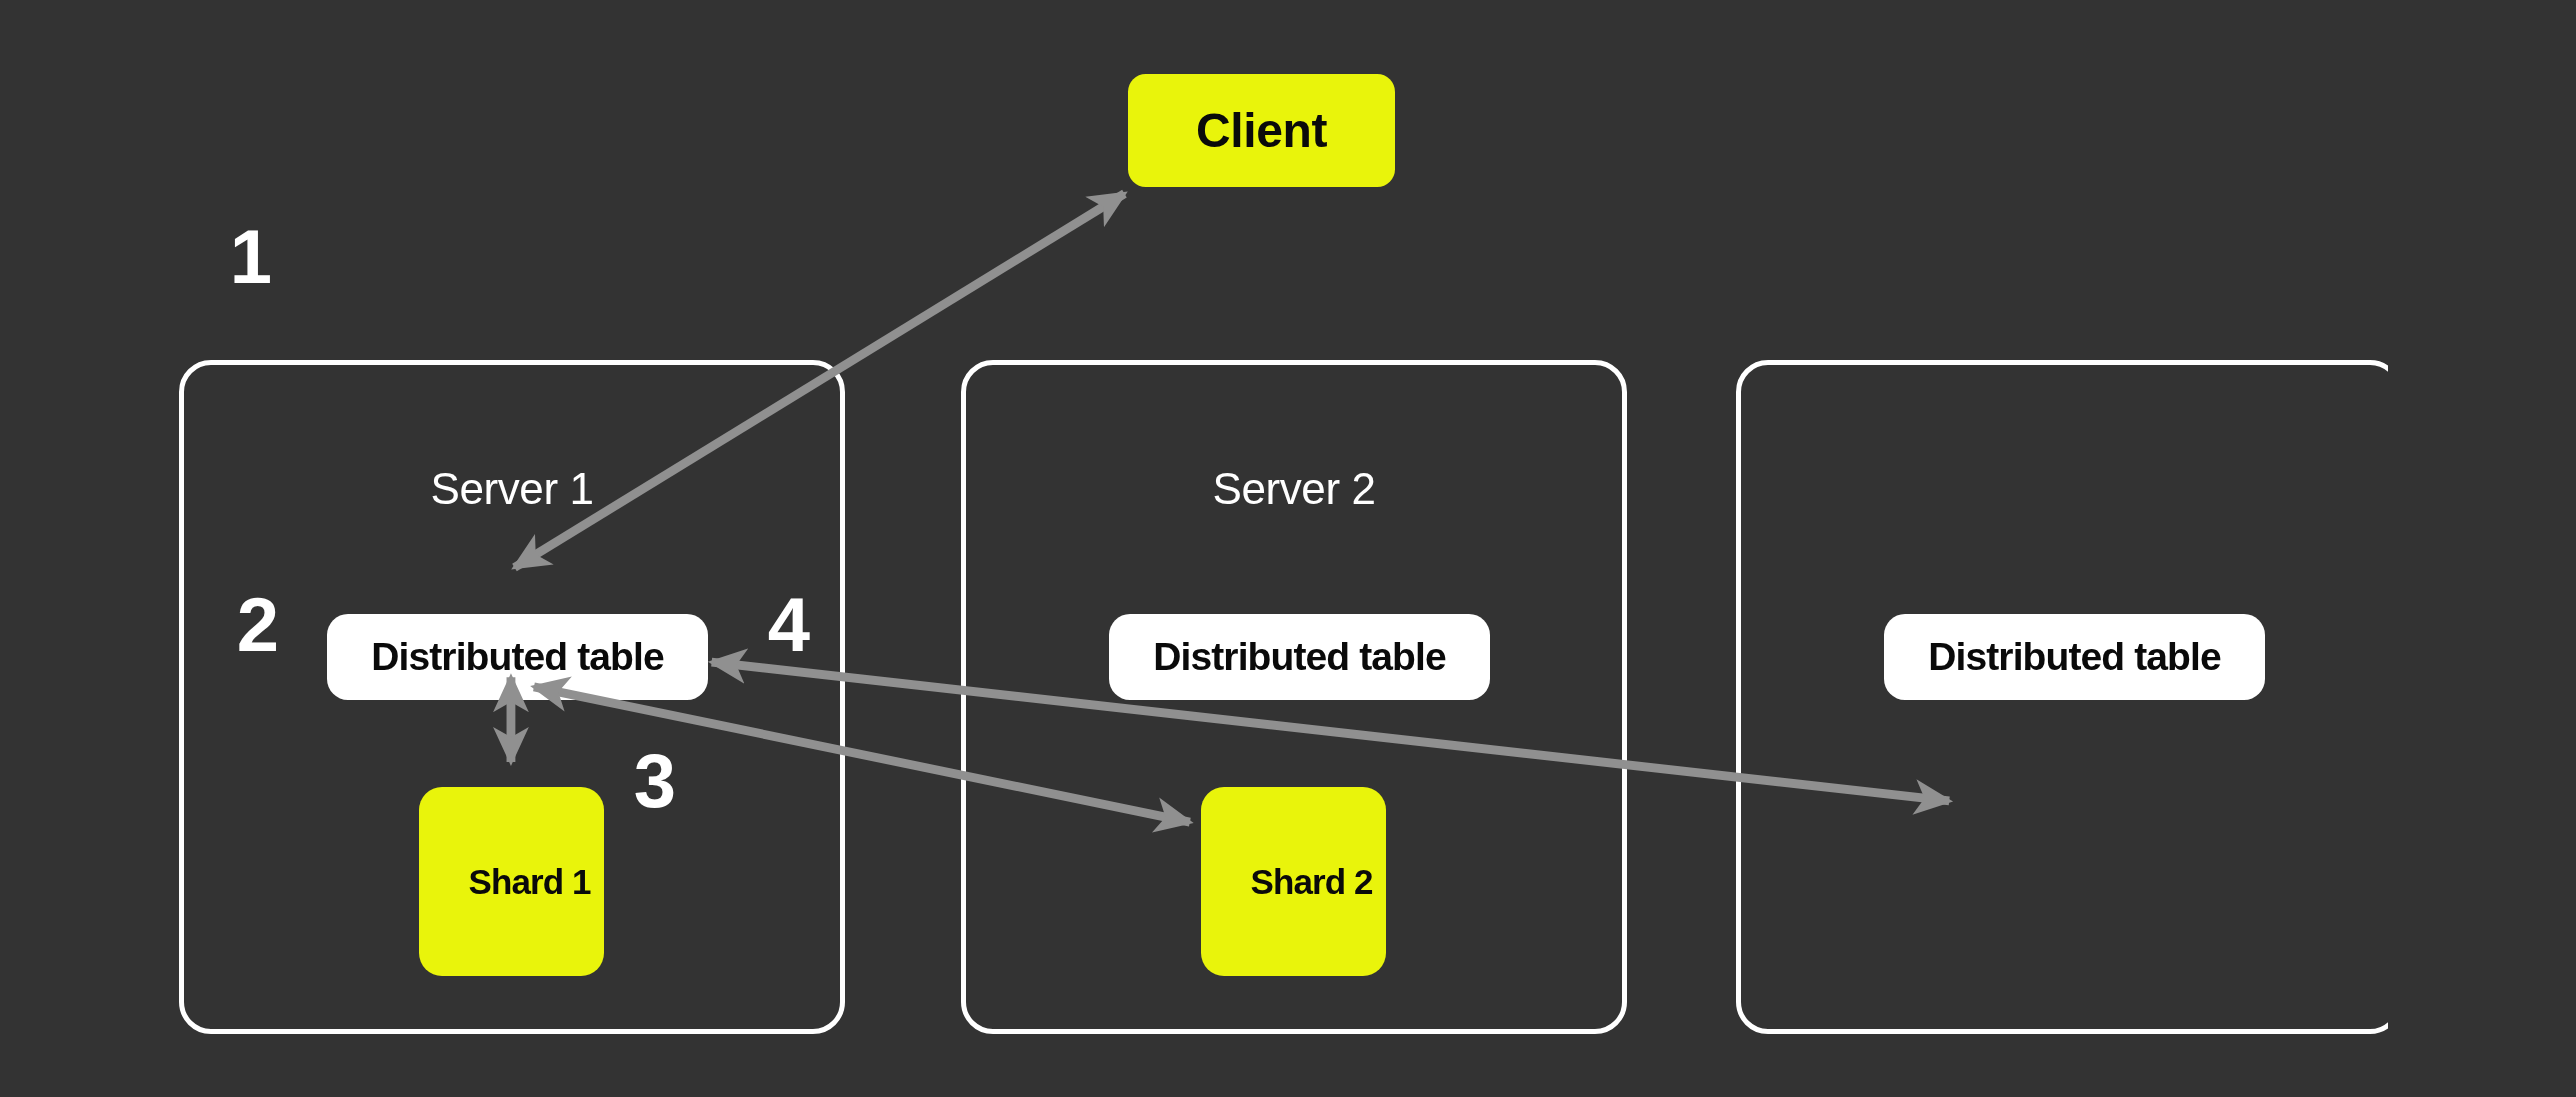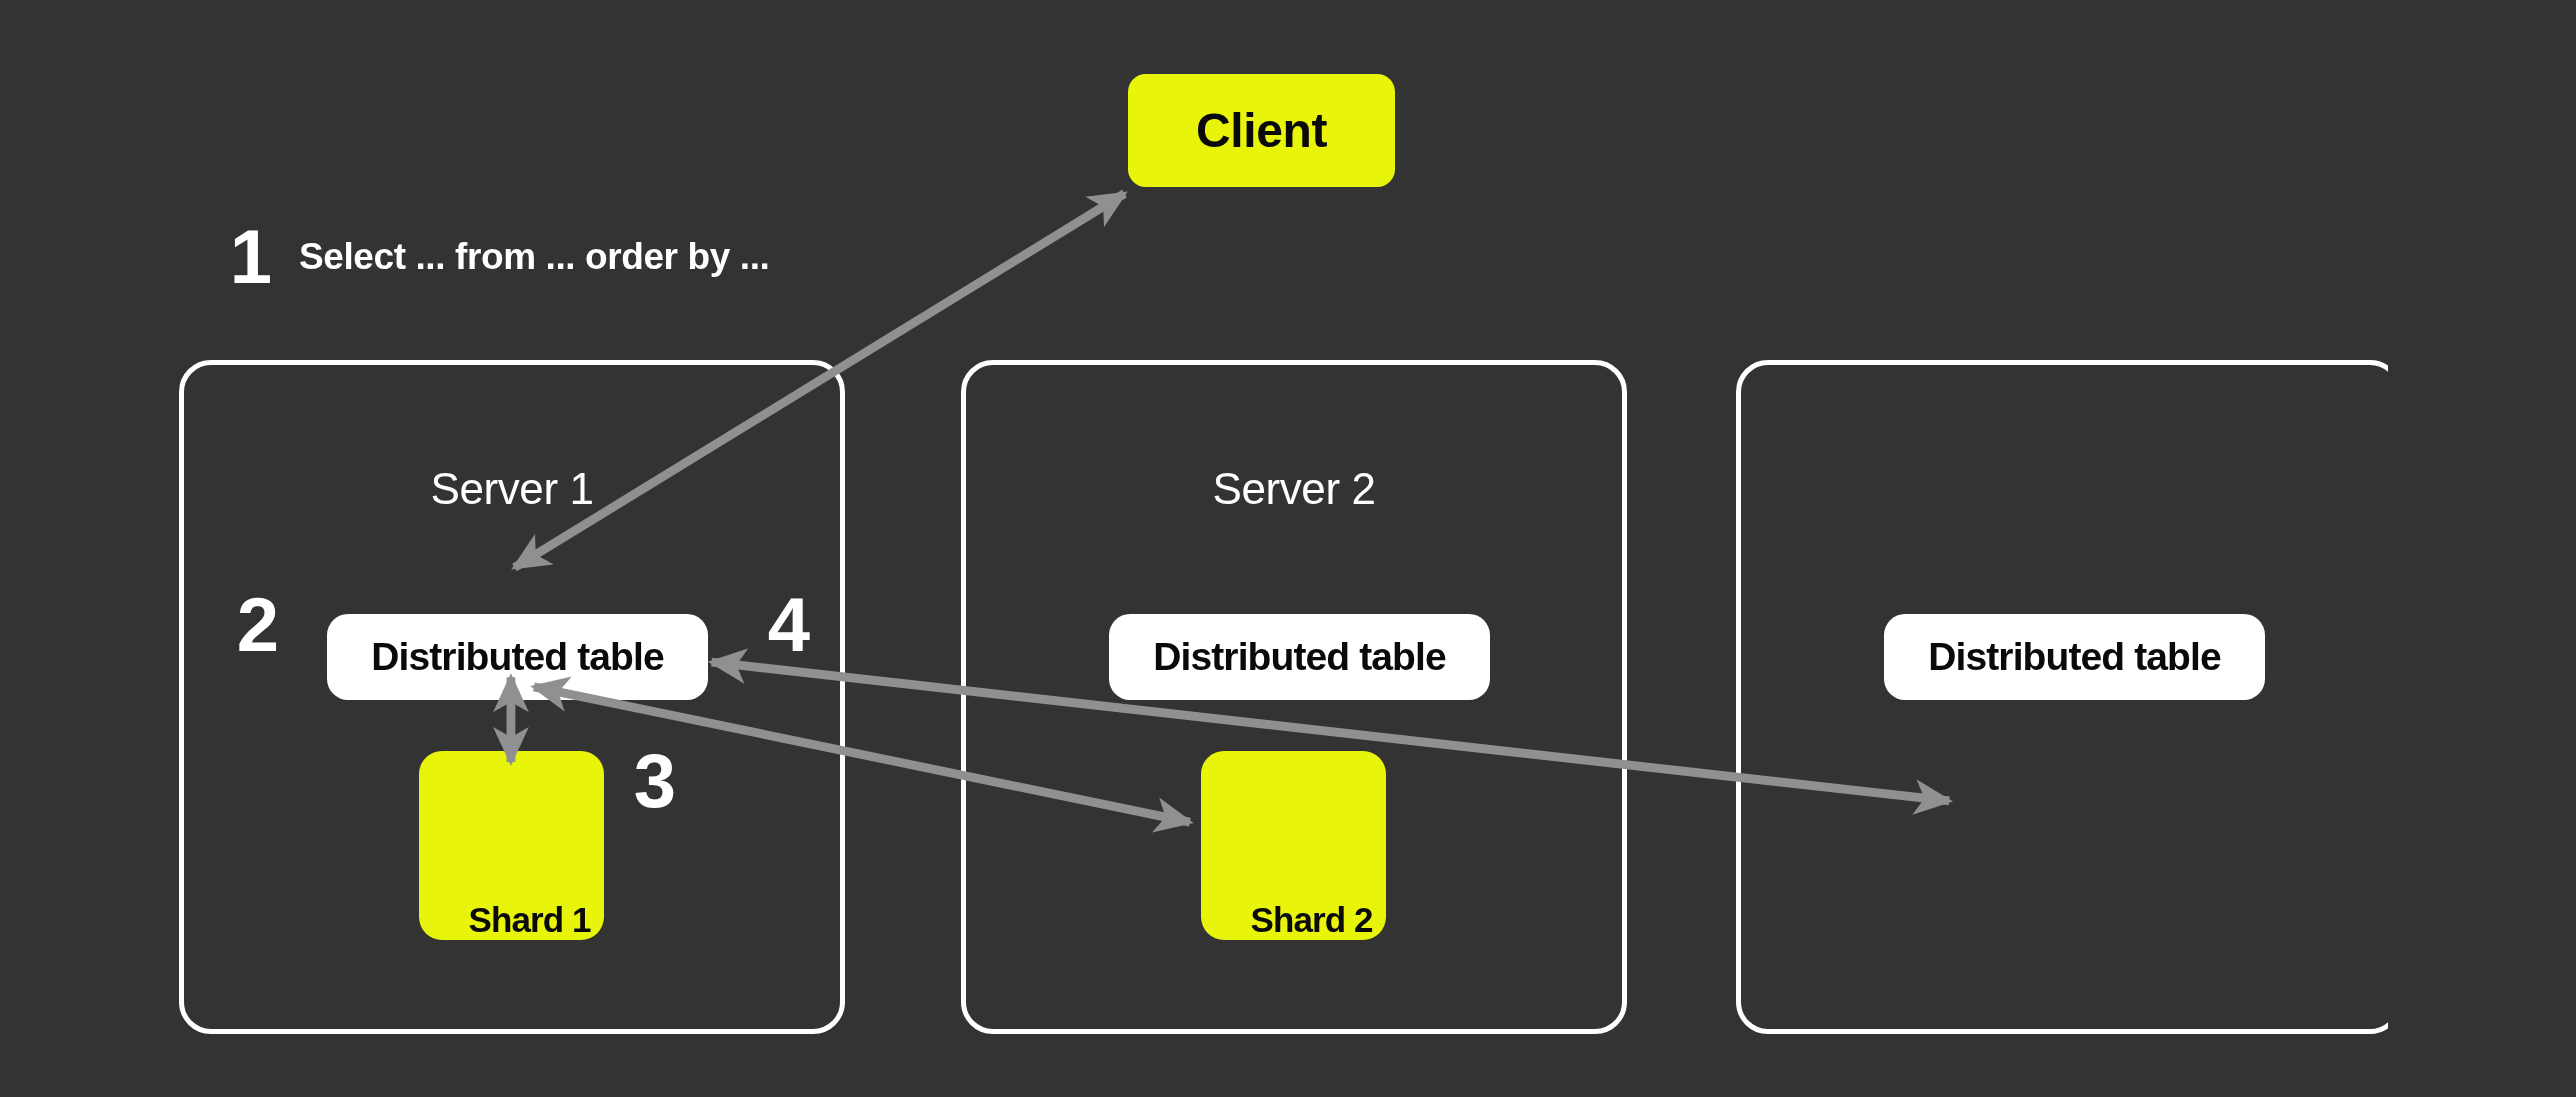--- a/index.html
+++ b/index.html
@@ -83,25 +83,25 @@
     border-radius: 21px;
     display: flex; align-items: center; justify-content: center; margin-top: 32px;
   }
   .dist-table span {
     color: var(--text-dark, #0A0A0A);
     font-size: 39px; font-weight: bold; letter-spacing: -0.9px;
     white-space: nowrap;
   }
   .shard {
     position: absolute;
-    left: 235px; top: 386px;
+    left: 235px; top: 422px;
     width: 185px; height: 189px;
     background: var(--accent-yellow, #E9F40B);
     border-radius: 23px;
-    display: flex; align-items: flex-end; justify-content: center; padding-left: 36px;
+    display: flex; align-items: center; justify-content: center; padding-left: 36px;
   }
   .shard span {
     color: var(--text-dark, #0A0A0A);
     font-size: 35px; font-weight: bold; letter-spacing: -0.9px;
     white-space: nowrap;
   }
   
   svg.arrows {
     position: absolute;
     left: 0; top: 0;
@@ -118,21 +118,20 @@
 </head>
 <body>
 
 <div class="canvas">
 
   <div class="client">
     <span>Client</span>
   </div>
 
   <span class="num n1">1</span>
-  <span class="query">Select ... from ... order by ...</span>
 
   <div class="server s1">
     <div class="server-title">Server 1</div>
     <div class="dist-table">
       <span>Distributed table</span>
     </div>
     <div class="shard">
       <span>Shard 1</span>
     </div>
   </div>

